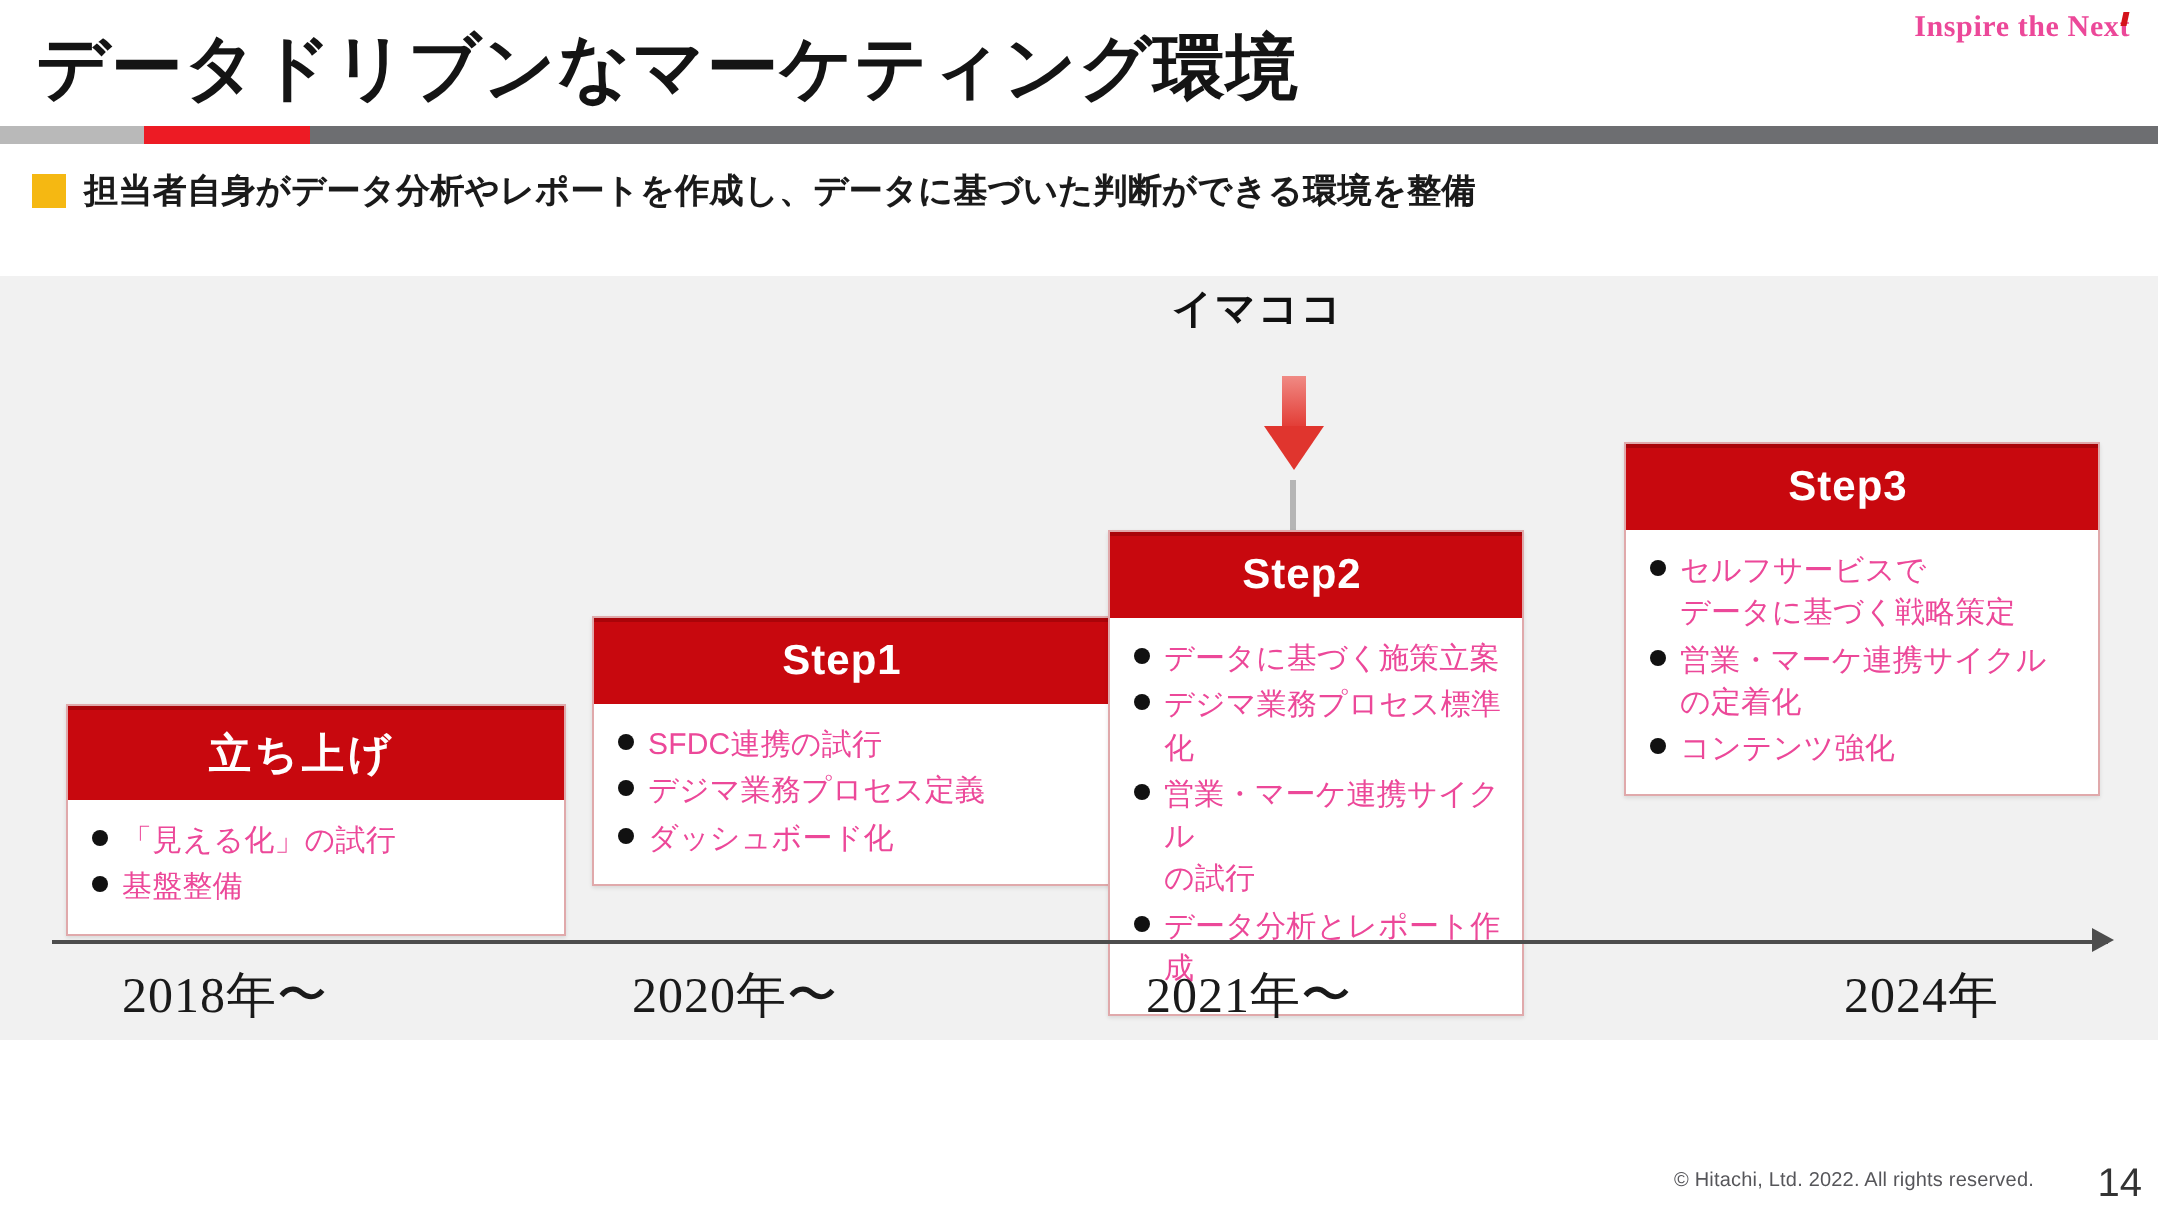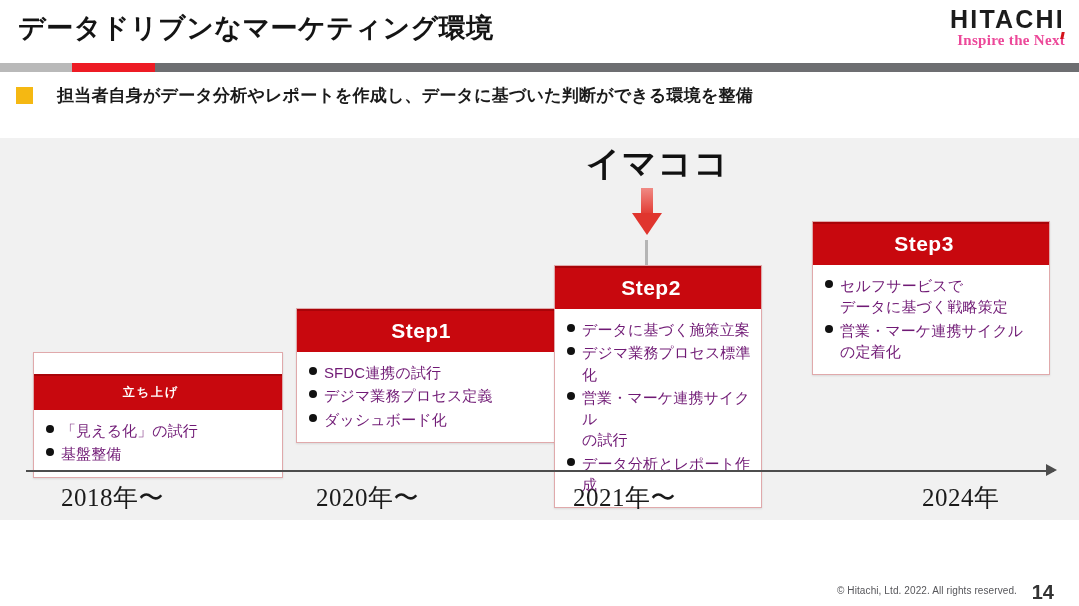--- a/index.html
+++ b/index.html
@@ -14,21 +14,21 @@
     overflow: hidden;
     font-family: "Liberation Sans", "DejaVu Sans", sans-serif;
     color: #1a1a1a;
   }
 
   
   .slide-title {
     position: absolute;
     left: 18px;
     top: 10px;
-    font-size: 27px;
+    font-size: 36px;
     font-weight: bold;
     letter-spacing: 0.5px;
     color: #141414;
     white-space: nowrap;
   }
 
   .logo-block {
     position: absolute;
     right: 14px;
     top: 6px;
@@ -81,21 +81,21 @@
     width: 924px; height: 9px; background: #6d6e71;
   }
 
   
   .subtitle-row {
     position: absolute;
     left: 16px;
     top: 84px;
     display: flex;
     align-items: center;
-    gap: 24px;
+    gap: 9px;
   }
   .subtitle-marker {
     width: 17px;
     height: 17px;
     background: #f5b812;
   }
   .subtitle-text {
     font-size: 17px;
     font-weight: bold;
     color: #1a1a1a;
@@ -111,21 +111,21 @@
     width: 1079px;
     height: 382px;
     background: #f1f1f1;
   }
 
   
   .now-label {
     position: absolute;
     left: 586px;
     top: 141px;
-    font-size: 34px;
+    font-size: 20px;
     font-weight: bold;
     letter-spacing: 1px;
     color: #111111;
   }
   .now-arrow {
     position: absolute;
     left: 632px;
     top: 188px;
     width: 30px;
     height: 48px;
@@ -172,30 +172,30 @@
   .card-header {
     background: #c8080e;
     border-top: 2px solid #a90409;
     color: #ffffff;
     font-size: 21px;
     font-weight: bold;
     text-align: center;
     padding: 8px 14px 9px 0;
     letter-spacing: 0.5px;
   }
-  .card-header.jp { font-size: 12px; letter-spacing: 2px; margin-top: 21px; }
+  .card-header.jp { font-size: 21px; letter-spacing: 2px; }
   .card-body {
     padding: 10px 10px 10px 12px;
   }
   .bullet-item {
     display: flex;
     align-items: flex-start;
     font-size: 15px;
     line-height: 1.42;
-    color: #701a75;
+    color: #ec4899;
     margin-bottom: 2px;
     letter-spacing: 0.1px;
   }
   .bullet-dot {
     flex: 0 0 auto;
     margin: 5px 7px 0 0;
     width: 8px;
     height: 8px;
     border-radius: 50%;
     background: #111111;
@@ -244,34 +244,32 @@
   .copyright {
     position: absolute;
     right: 62px;
     bottom: 10px;
     font-size: 10px;
     color: #56565a;
     letter-spacing: 0.1px;
   }
   .page-number {
     position: absolute;
-    right: 25px;
+    right: 8px;
     bottom: 2px;
     font-size: 20px;
     color: #333333;
-    font-weight: bold;
   }
 </style>
 </head>
 <body>
 
 <div class="slide-title">データドリブンなマーケティング環境</div>
 
 <div class="logo-block">
-  <div class="logo-name">HITACHI</div>
   <div class="logo-tagline">
     <span>Inspire the Next</span>
     <span class="accent"></span>
   </div>
 </div>
 
 <div class="divider">
   <div class="seg-light"></div>
   <div class="seg-red"></div>
   <div class="seg-dark"></div>
@@ -358,20 +356,24 @@
         <span>セルフサービスで</span>
         <span class="cont">データに基づく戦略策定</span>
       </span>
     </div>
     <div class="bullet-item">
       <span class="bullet-dot"></span>
       <span class="bullet-text">
         <span>営業・マーケ連携サイクル</span>
         <span class="cont">の定着化</span>
       </span>
+    </div>
+    <div class="bullet-item">
+      <span class="bullet-dot"></span>
+      <span class="bullet-text">コンテンツ強化</span>
     </div>
   </div>
 </div>
 
 <div class="axis"></div>
 <div class="axis-arrow"></div>
 <div class="year" id="year-0">2018年〜</div>
 <div class="year" id="year-1">2020年〜</div>
 <div class="year" id="year-2">2021年〜</div>
 <div class="year" id="year-3">2024年</div>

